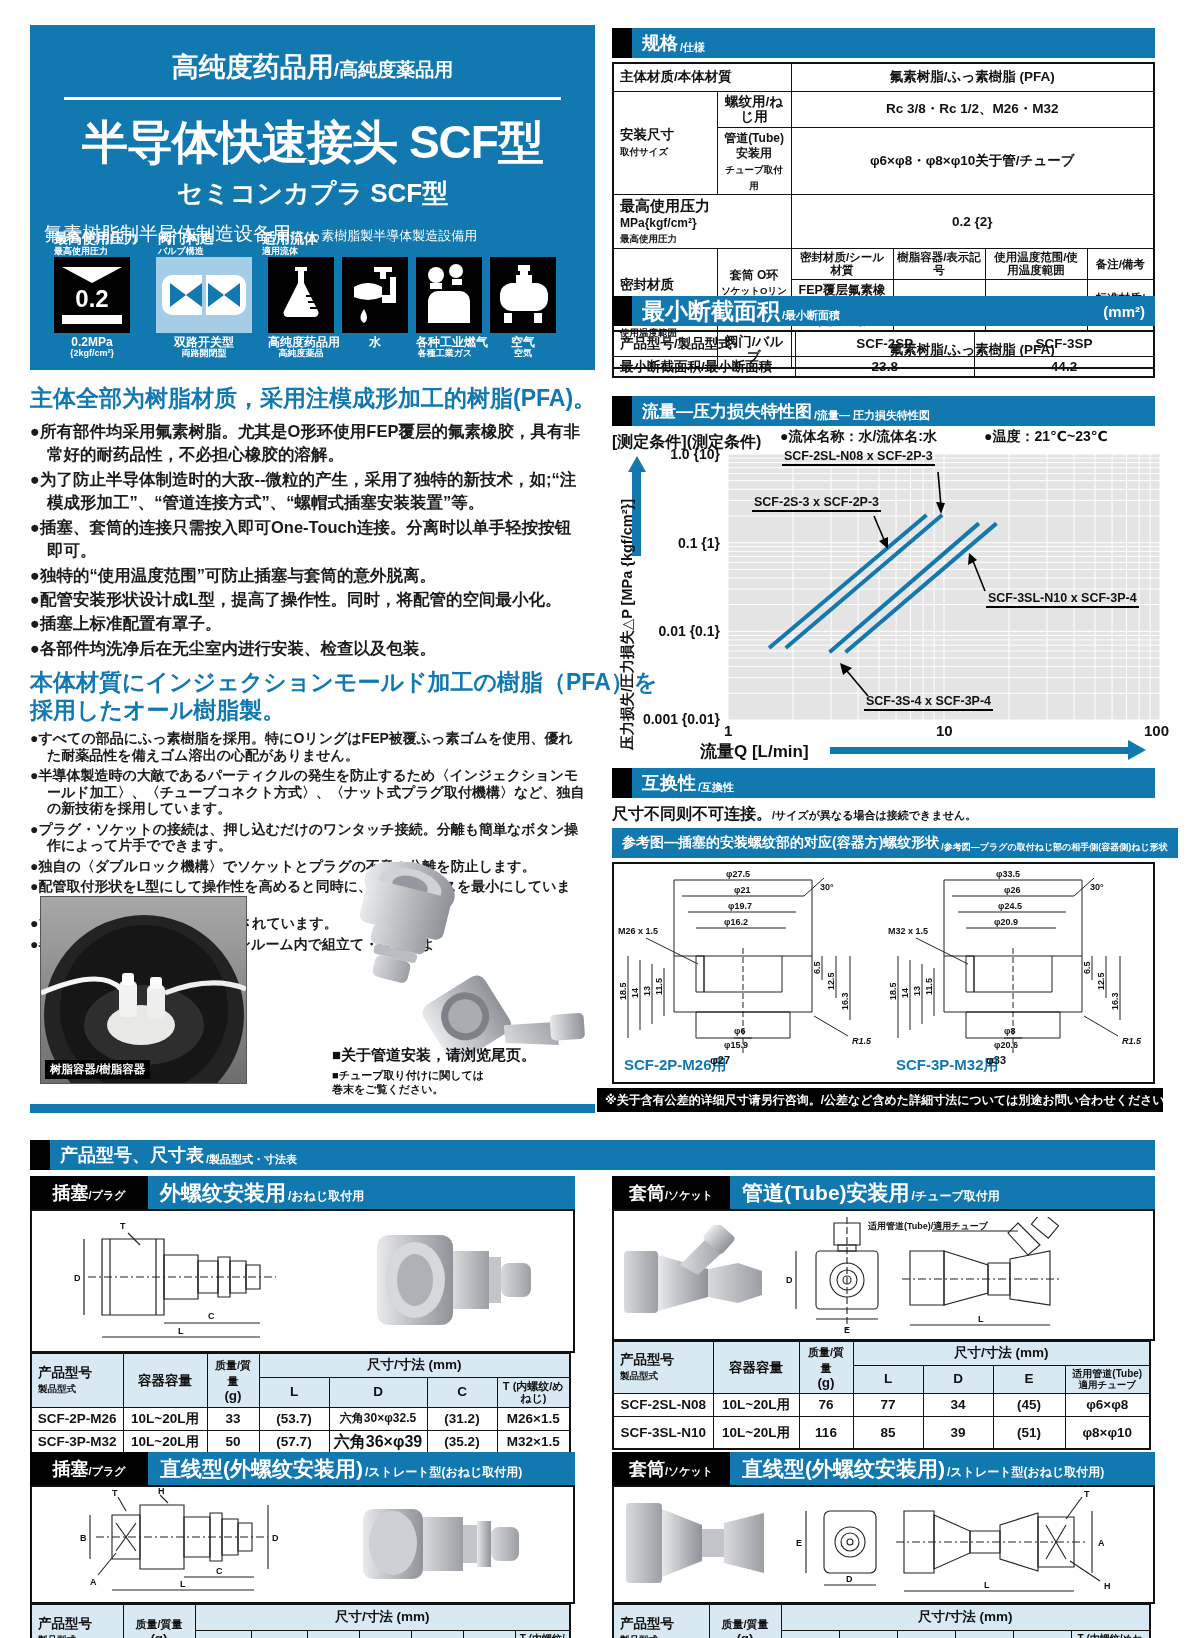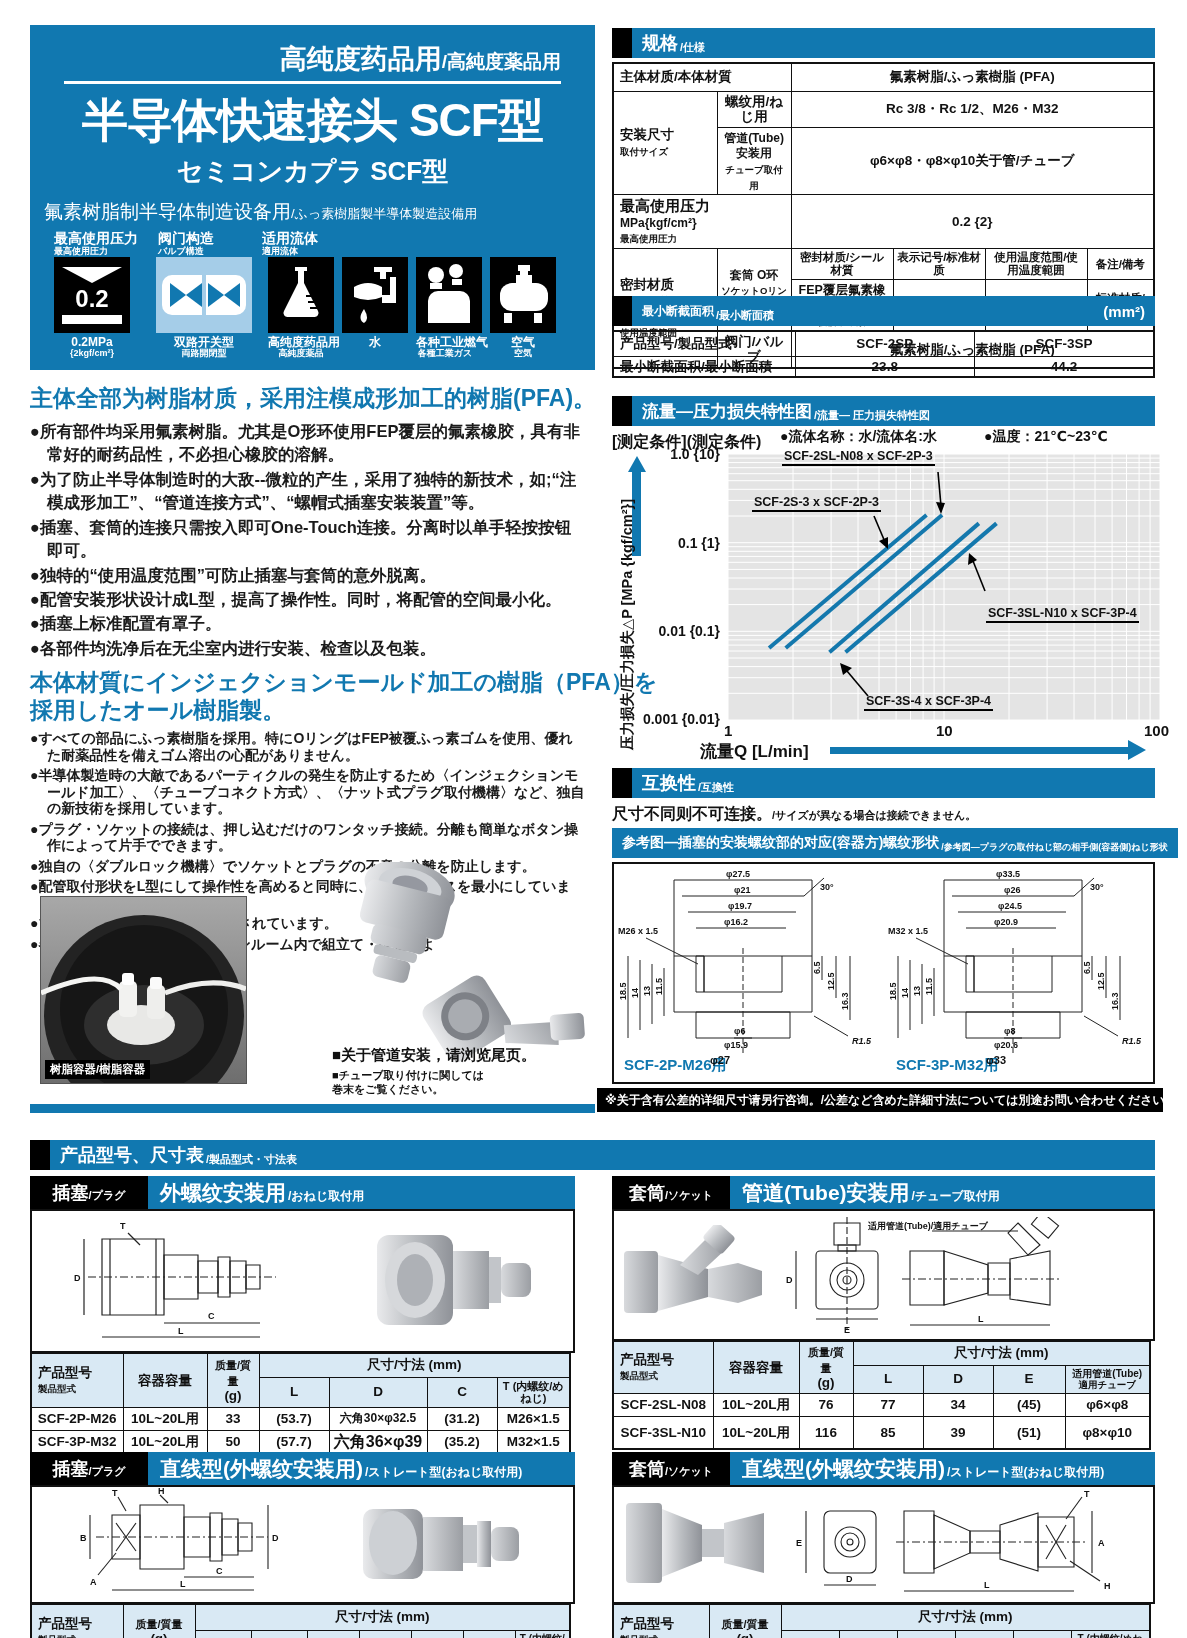--- a/index.html
+++ b/index.html
@@ -15,22 +15,22 @@
   .sb .unit{margin-left:auto;font-size:15px;font-weight:bold}
   
   .pb{display:flex;height:33px}
   .pb .tag{background:#000;color:#fff;width:118px;display:flex;align-items:center;justify-content:center;font-weight:bold;font-size:18px}
   .pb .tag small{font-size:11px;font-weight:bold;margin-top:6px}
   .pb .bar{flex:1;background:#1178b0;color:#fff;display:flex;align-items:center;padding-left:12px;white-space:nowrap}
   .pb .bar .t{font-size:21px;font-weight:bold}
   .pb .bar .s{font-size:12px;font-weight:bold;margin:8px 0 0 2px}
   
   .hero{background:#1178b0;color:#fff}
-  .hero .tagline{width:88%;margin:4px auto;text-align:right;border-bottom:3px solid #fff;
-    padding:12px 0 4px;font-weight:bold;font-size:27px;white-space:nowrap}
+  .hero .tagline{width:88%;margin:12px auto;text-align:center;border-bottom:3px solid #fff;
+    padding:12px 0 12px;font-weight:bold;font-size:27px;white-space:nowrap}
   .hero .tagline small{font-size:19px;font-weight:bold}
   .hero .title{font-size:46px;font-weight:bold;text-align:center;margin-top:6px;letter-spacing:-1px}
   .hero .title-jp{font-size:26px;font-weight:bold;text-align:center;margin-top:2px}
   .hero .subtitle{font-size:19px;font-weight:normal;padding-left:14px;margin-top:10px;white-space:nowrap}
   .hero .subtitle small{font-size:13px}
   .glabel{position:absolute;font-weight:bold;font-size:14px;line-height:1;color:#fff}
   .glabel small{display:block;font-size:9px;margin-top:2px}
   .tile{position:absolute;top:0}
   .tile .box{background:#000;display:block}
   .tile .cap{color:#fff;font-weight:bold;font-size:12px;text-align:center;margin-top:3px;line-height:1.1;white-space:nowrap}
@@ -268,41 +268,41 @@
       <td colspan="4">φ6×φ8・φ8×φ10关于管/チューブ</td>
       </tr>
   <tr style="height:46px">
         <td class="lbl" colspan="2"><span style="font-size:15px">最高使用压力</span> <span style="font-size:12px">MPa{kgf/cm²}</span><br><small>最高使用圧力</small></td>
       <td colspan="4">0.2 {2}</td>
       </tr>
   <tr style="height:26px">
         <td class="lbl" rowspan="3"><span>密封材质</span><br><small>シール材質</small><br><span style="font-size:12.5px">使用温度范围</span><br><small>使用温度範囲</small></td>
       <td rowspan="2"><span style="font-size:12px">套筒 O环</span><br><small>ソケットOリング</small></td>
       <td style="font-size:11.5px">密封材质/シール材質</td>
-        <td style="font-size:11.5px">表示记号/标准材质</td>
+        <td style="font-size:11.5px">樹脂容器/表示記号</td>
         <td style="font-size:11.5px">使用温度范围/使用温度範囲</td>
         <td style="font-size:11.5px">备注/備考</td>
       </tr>
   <tr style="height:36px">
         <td><span style="font-size:12.5px">FEP覆层氟素橡胶</span><br><small>FEP被覆ふっ素ゴム</small></td>
       <td>—</td>
         <td style="font-size:12.5px">+5℃~+50℃</td>
         <td style="font-size:11.5px">标准材质/標準材質</td>
       </tr>
   <tr style="height:27px">
         <td>阀门/バルブ</td>
         <td colspan="4">氟素树脂/ふっ素樹脂 (PFA)</td>
       </tr>
 </tbody>
   </table>
 
 <div class="abs sb" style="left:612px;top:296px;width:543px">
   <span class="sq"></span>
   <span class="bar">
-      <span class="t" style="font-size:12px">最小断截面积</span>
+      <span class="t" style="font-size:23px">最小断截面积</span>
       <span class="s">/最小断面積</span>
   <span class="unit">(mm²)</span>
     </span>
 </div>
 <table class="abs tbl" style="left:612px;top:330px;width:543px">
   <colgroup>
       <col style="width:182px">
       <col>
       <col>
     </colgroup>
@@ -355,21 +355,21 @@
         <polygon points="213,60 208,48 217,49" fill="#000"></polygon>
       <line x1="146" y1="62" x2="157" y2="88" stroke="#000" stroke-width="1.6"></line>
         <polygon points="160,95 151,87 160,83" fill="#000"></polygon>
       <line x1="257" y1="137" x2="245" y2="107" stroke="#000" stroke-width="1.6"></line>
         <polygon points="241,99 240,111 249,106" fill="#000"></polygon>
       <line x1="140" y1="242" x2="119" y2="217" stroke="#000" stroke-width="1.6"></line>
         <polygon points="112,209 115,221 124,214" fill="#000"></polygon>
     </svg>
     <div class="slabel" style="left:54px;top:-5px">SCF-2SL-N08 x SCF-2P-3</div>
     <div class="slabel" style="left:24px;top:41px">SCF-2S-3 x SCF-2P-3</div>
-    <div class="slabel" style="left:258px;top:152px">SCF-3SL-N10 x SCF-3P-4</div>
+    <div class="slabel" style="left:258px;top:137px">SCF-3SL-N10 x SCF-3P-4</div>
     <div class="slabel" style="left:136px;top:240px">SCF-3S-4 x SCF-3P-4</div>
   </div>
   <div class="xtick" style="left:112px;top:294px">1</div>
   <div class="xtick" style="left:324px;top:294px">10</div>
   <div class="xtick" style="left:532px;top:294px">100</div>
 </div>
 <div class="abs" style="left:700px;top:740px;font-weight:bold;font-size:17px;white-space:nowrap">流量Q [L/min]</div>
 <div class="abs" style="left:830px;top:747px;width:300px;height:7px;background:#1178b0"></div>
 <div class="abs" style="left:1128px;top:740px;width:0;height:0;border-top:10px solid transparent;border-bottom:10px solid transparent;border-left:18px solid #1178b0"></div>
 

